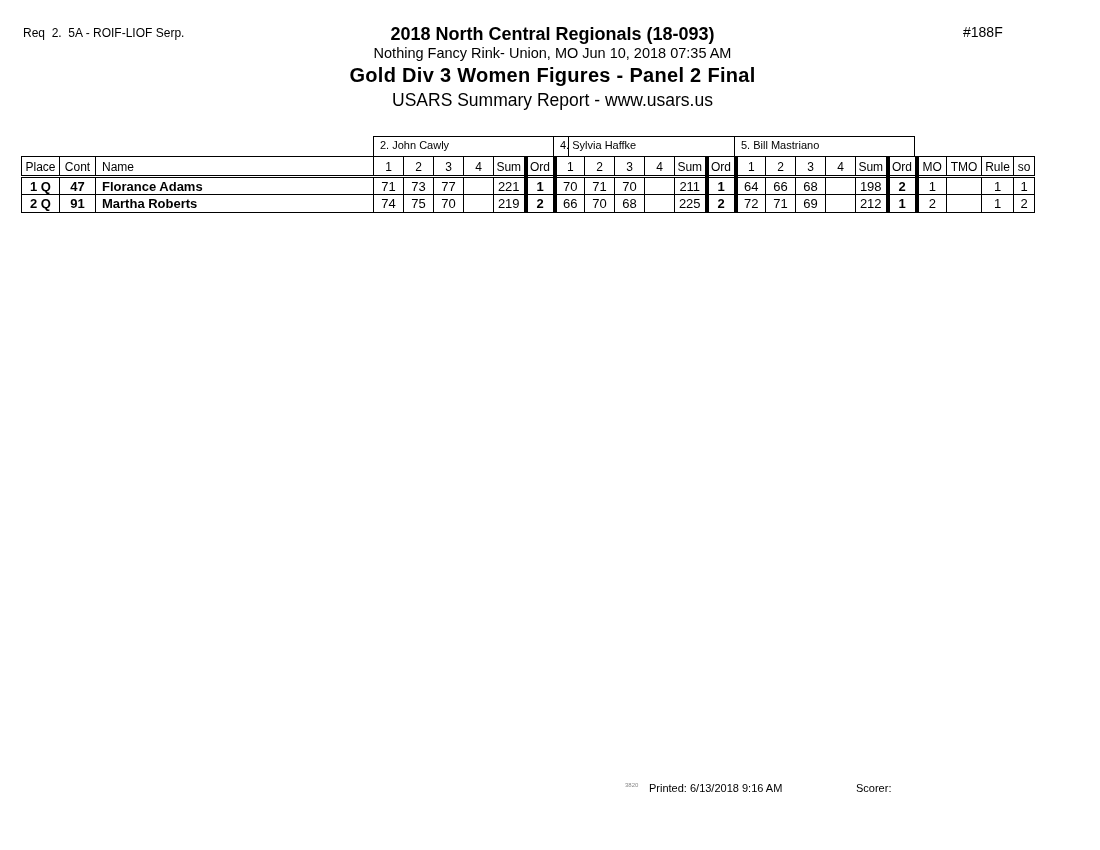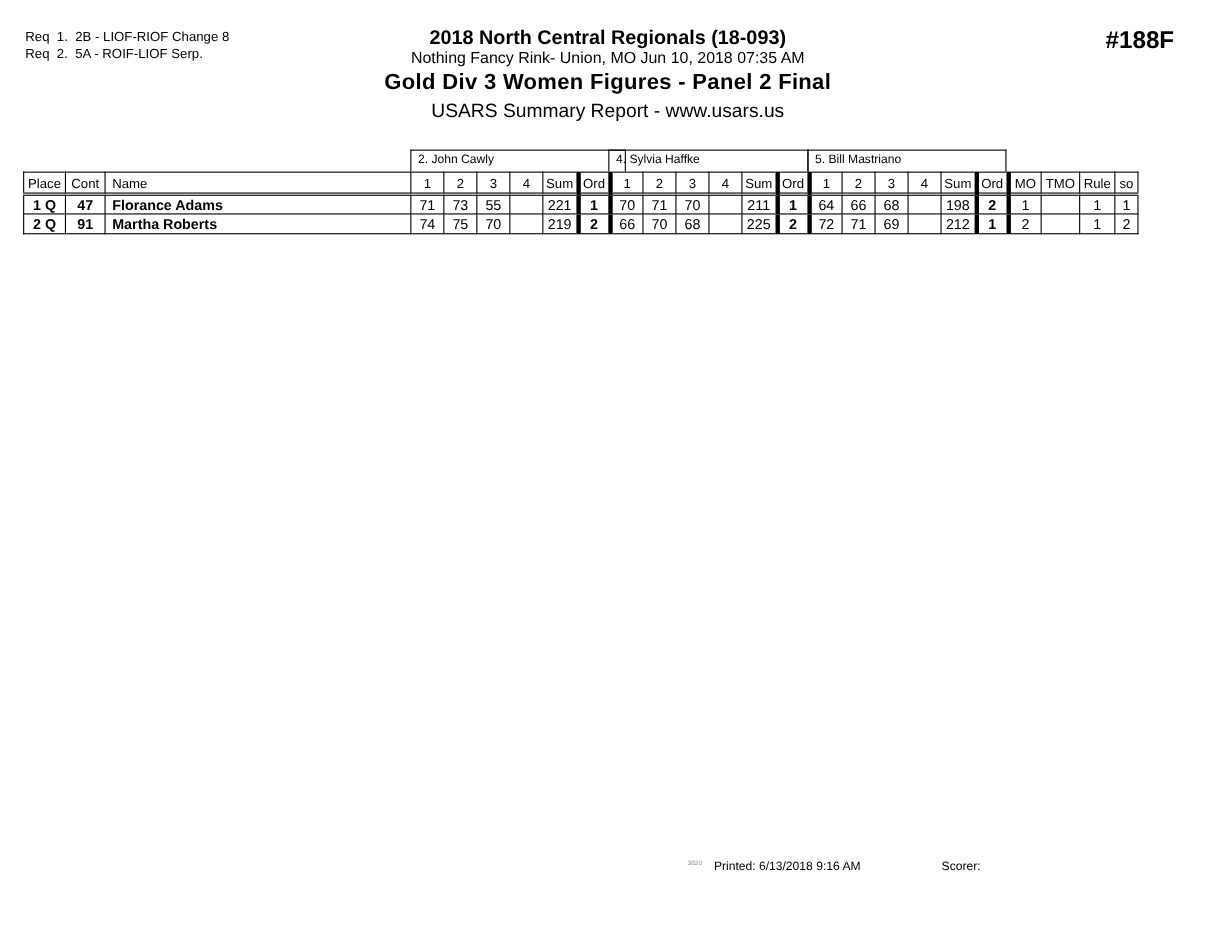--- a/index.html
+++ b/index.html
@@ -4,39 +4,38 @@
 <style>
   html, body { margin:0; padding:0; background:#fff; }
   body { width:1100px; height:850px; position:relative; font-family:"Liberation Sans", sans-serif; color:#000; overflow:hidden; }
   .req { position:absolute; left:23px; top:25px; font-size:12px; line-height:16px; }
   .req div { white-space:pre; }
   .center { position:absolute; left:300px; width:505px; text-align:center; }
   .t1 { top:24px; font-size:18px; font-weight:bold; }
   .t2 { top:45px; font-size:14.5px; }
   .t3 { top:64px; font-size:20px; font-weight:bold; letter-spacing:0.3px; }
   .t4 { top:90px; font-size:17.5px; }
-  .code { position:absolute; left:1005px; top:24px; font-size:22px; font-weight:bold; }
+  .code { position:absolute; left:963px; top:24px; font-size:14px; font-weight:normal; }
   .judge-hdr { position:absolute; top:136px; height:20px; border:1px solid #000; border-bottom:none; font-size:11px; box-sizing:border-box; padding:2px 0 0 6px; }
   table.res { position:absolute; left:21px; top:156px; border-collapse:collapse; font-size:12px; }
   table.res td { border:1px solid #000; height:18px; padding:0 2px; text-align:center; box-sizing:border-box; }
   table.res tr.hdr td { height:20px; vertical-align:bottom; padding-bottom:1px; }
   table.res tr.hdr { border-bottom:3px double #000; }
   table.res tr.row td { font-size:13px; }
   td.nm { text-align:left !important; padding-left:6px !important; }
   td.bold { font-weight:bold; }
   td.thick { border-right:4px solid #000 !important;margin-top:35px; }
   td.sum { text-align:center; }
   .footer { position:absolute; top:782px; font-size:11px; }
   .tiny { position:absolute; left:625px; top:782px; font-size:6px; color:#888; }
 </style>
 </head>
 <body>
 
 <div class="req">
-  <div>Req  1.  2B - LIOF-RIOF Change 8</div>
   <div>Req  2.  5A - ROIF-LIOF Serp.</div>
 </div>
 
 <div class="center t1">2018 North Central Regionals (18-093)</div>
 <div class="center t2">Nothing Fancy Rink- Union, MO  Jun 10, 2018  07:35 AM</div>
 <div class="center t3">Gold Div 3 Women Figures - Panel 2 Final</div>
 <div class="center t4">USARS Summary Report - www.usars.us</div>
 <div class="code">#188F</div>
 
 <div class="judge-hdr" style="left:373px;width:196px;">2.  John Cawly</div>
@@ -99,21 +98,21 @@
     <td>Rule</td>
     <td>so</td>
   </tr>
 
   <tr class="row">
     <td class="bold">1 Q</td>
     <td class="bold">47</td>
     <td class="nm bold">Florance Adams</td>
     <td>71</td>
     <td>73</td>
-    <td>55</td>
+    <td>77</td>
     <td></td>
     <td class="thick sum">221</td>
     <td class="thick bold">1</td>
     <td>70</td>
     <td>71</td>
     <td>70</td>
     <td></td>
     <td class="thick sum">211</td>
     <td class="thick bold">1</td>
     <td>64</td>

